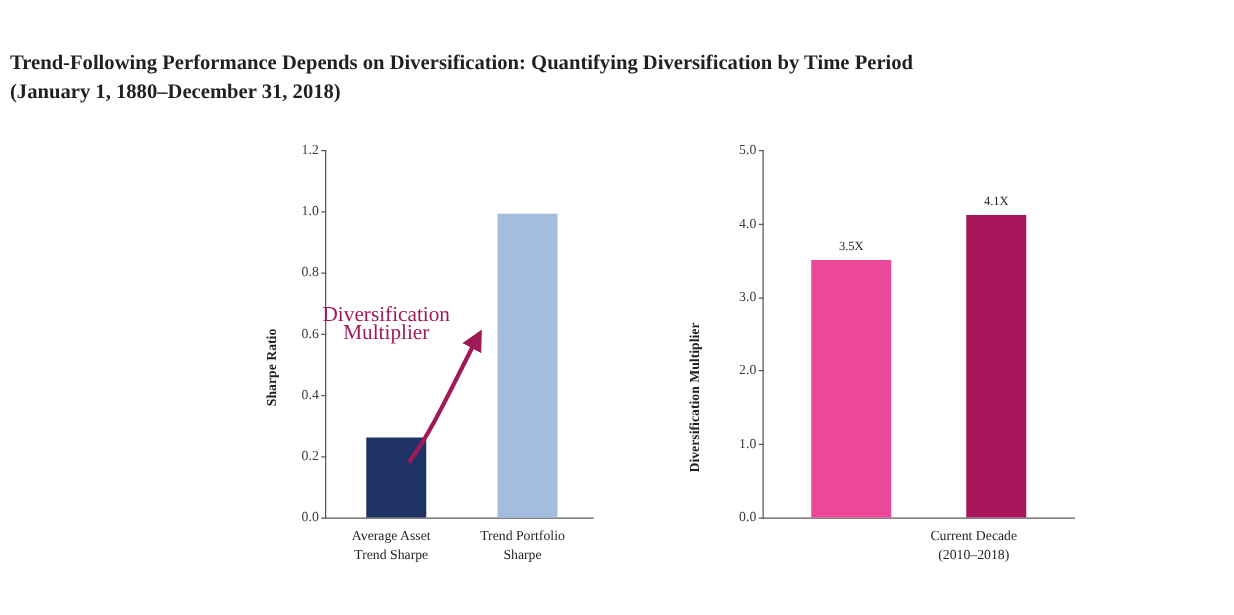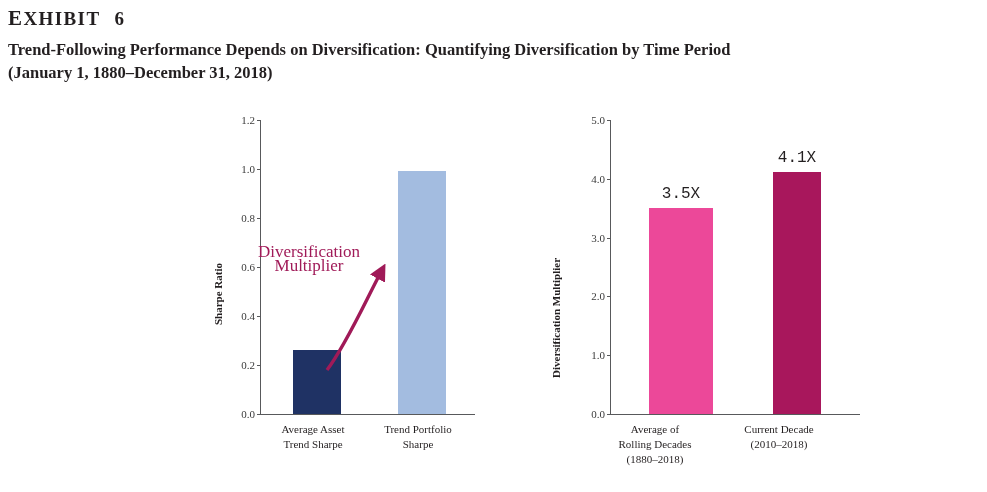--- a/index.html
+++ b/index.html
@@ -122,22 +122,22 @@
     position: absolute;
     bottom: 0;
   }
 
   .bar-value {
     position: absolute;
     bottom: 100%;
     left: 50%;
     transform: translateX(-50%);
     margin-bottom: 5px;
-    font-size: 16px;
-    font-family: Liberation Mono, monospace;
+    font-size: 10px;
+    font-family: Liberation Serif, serif;
     color: #231f20;
     white-space: nowrap;
     text-align: right;
   }
 
   .xlabel {
     position: absolute;
     top: 312px;
     text-align: center;
     font-size: 11px;
@@ -161,23 +161,20 @@
     top: 0;
     overflow: visible;
     pointer-events: none;
   }
 </style>
 </head>
 <body>
 
 <div class="page">
 
-  <div class="exhibit-label">
-    <span class="big">E</span><span>XHIBIT</span><span class="num">6</span>
-  </div>
 
   <div class="title-block">
     <div>Trend-Following Performance Depends on Diversification: Quantifying Diversification by Time Period</div>
     <div>(January 1, 1880–December 31, 2018)</div>
   </div>
 
   <div class="charts">
 
     <div class="chart" id="chart-left">
 
@@ -233,25 +230,20 @@
         <div class="ytick" style="top:0%">5.0</div>
 
         <div class="bar" id="bar-r0" style="left: 38px; width: 64px; height: 206.5px; background: #ec4899;">
           <span class="bar-value">3.5X</span>
         </div>
         <div class="bar" id="bar-r1" style="left: 162px; width: 48px; height: 241.9px; background: rgb(168, 23, 92);">
           <span class="bar-value">4.1X</span>
         </div>
       </div>
 
-      <div class="xlabel" style="left:75px; width:120px;">
-        <div>Average of</div>
-        <div>Rolling Decades</div>
-        <div>(1880–2018)</div>
-      </div>
       <div class="xlabel" style="left:199px; width:120px;">
         <div>Current Decade</div>
         <div>(2010–2018)</div>
       </div>
     </div>
 
   </div>
 </div>
 
 </body></html>

